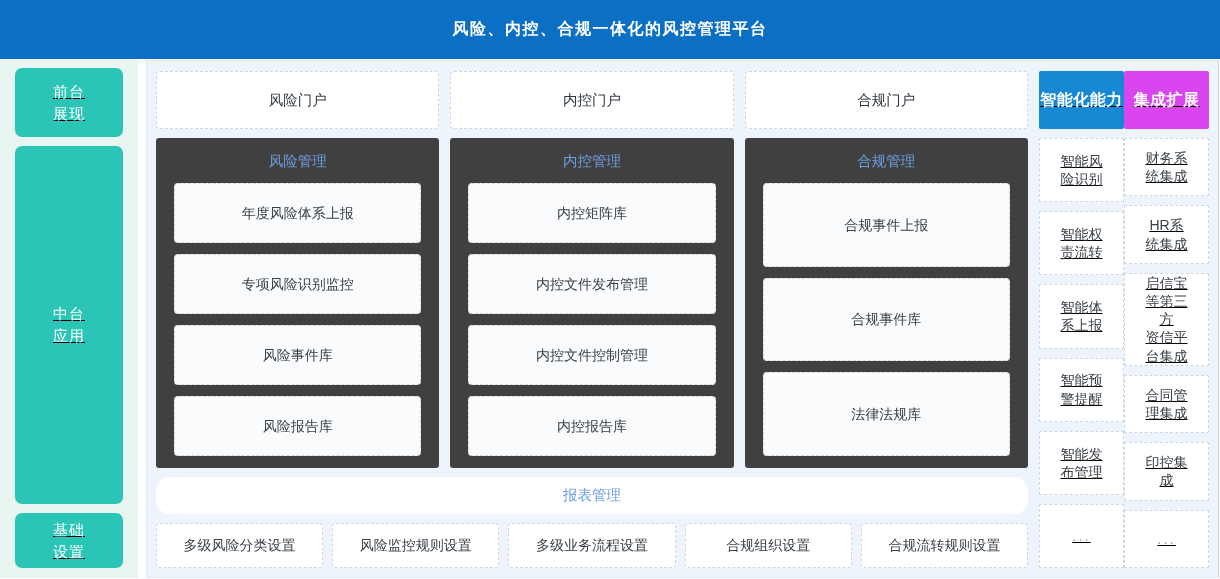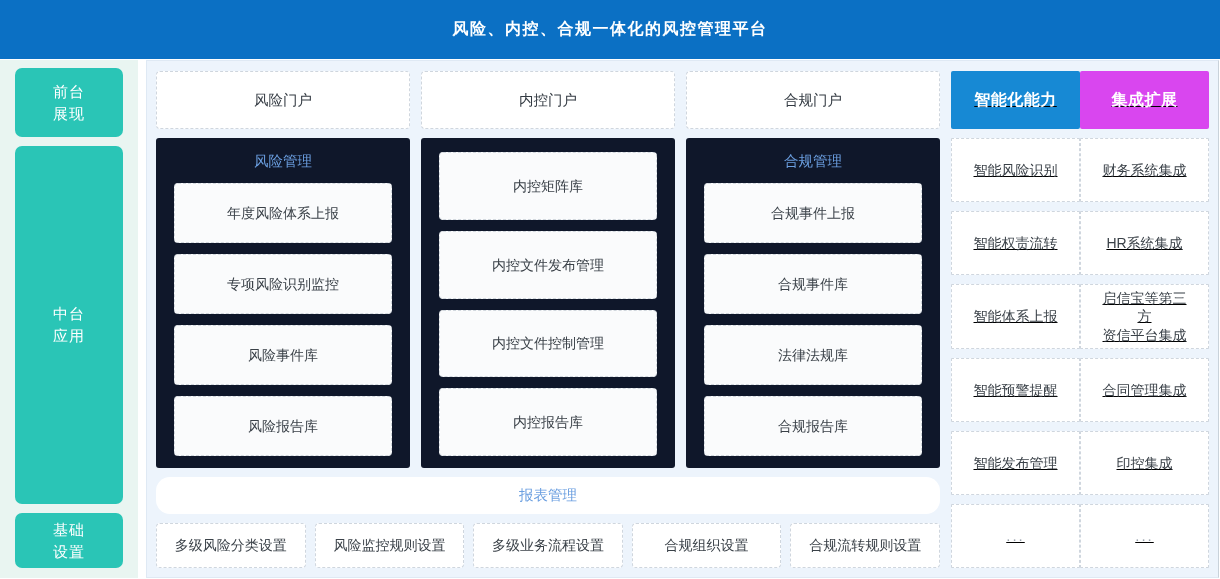--- a/index.html
+++ b/index.html
@@ -33,20 +33,21 @@
   }
 
   
   .sidebar {
     position: absolute; left: 0; top: 1px;
     width: 138px; height: 518px;
     background: #e9f5f1;
     padding: 8px 15px 10px 15px;
     display: flex; flex-direction: column;
     gap: 9px;
+    text-decoration: underline;
   }
   .side-item {
     background: #2ac5b6;
     border-radius: 7px;
     color: #ffffff;
     display: flex; align-items: center; justify-content: center;
     text-align: center;
     font-size: 15px;
     line-height: 1.45;
     letter-spacing: 1px;
@@ -67,21 +68,21 @@
     display: flex; flex-direction: column;
   }
 
   
   .grid {
     display: flex;
     gap: 11px;
     height: 100%;
   }
   .left-block {
-    width: 784px;
+    width: 872px;
     display: flex; flex-direction: column;
     gap: 9px;
   }
   .right-block {
     flex: 1;
     display: flex;
     text-decoration: underline;
   }
 
   
@@ -93,21 +94,21 @@
     border-radius: 4px;
     display: flex; align-items: center; justify-content: center;
     font-size: 14.5px;
     color: #333a42;
   }
 
   
   .cols-row { display: flex; gap: 11px; flex: 1; }
   .col-panel {
     flex: 1;
-    background: #0f172a;
+    background: #404040;
     border-radius: 3px;
     padding: 14px 18px 12px 18px;
     display: flex; flex-direction: column;
   }
   .col-title {
     text-align: center;
     color: #6b9fe0;
     font-size: 14.5px;
     margin-bottom: 12px;
   }
@@ -230,35 +231,35 @@
               <div class="col-title">风险管理</div>
               <div class="col-items">
                 <div class="item-card">年度风险体系上报</div>
                 <div class="item-card">专项风险识别监控</div>
                 <div class="item-card">风险事件库</div>
                 <div class="item-card">风险报告库</div>
               </div>
             </div>
 
             <div class="col-panel">
+              <div class="col-title">内控管理</div>
               <div class="col-items">
                 <div class="item-card">内控矩阵库</div>
                 <div class="item-card">内控文件发布管理</div>
                 <div class="item-card">内控文件控制管理</div>
                 <div class="item-card">内控报告库</div>
               </div>
             </div>
 
             <div class="col-panel">
               <div class="col-title">合规管理</div>
               <div class="col-items">
                 <div class="item-card">合规事件上报</div>
                 <div class="item-card">合规事件库</div>
                 <div class="item-card">法律法规库</div>
-                <div class="item-card">合规报告库</div>
               </div>
             </div>
 
           </div>
 
           <div class="report-bar">报表管理</div>
 
           <div class="settings-row">
             <div class="setting-card">多级风险分类设置</div>
             <div class="setting-card">风险监控规则设置</div>

